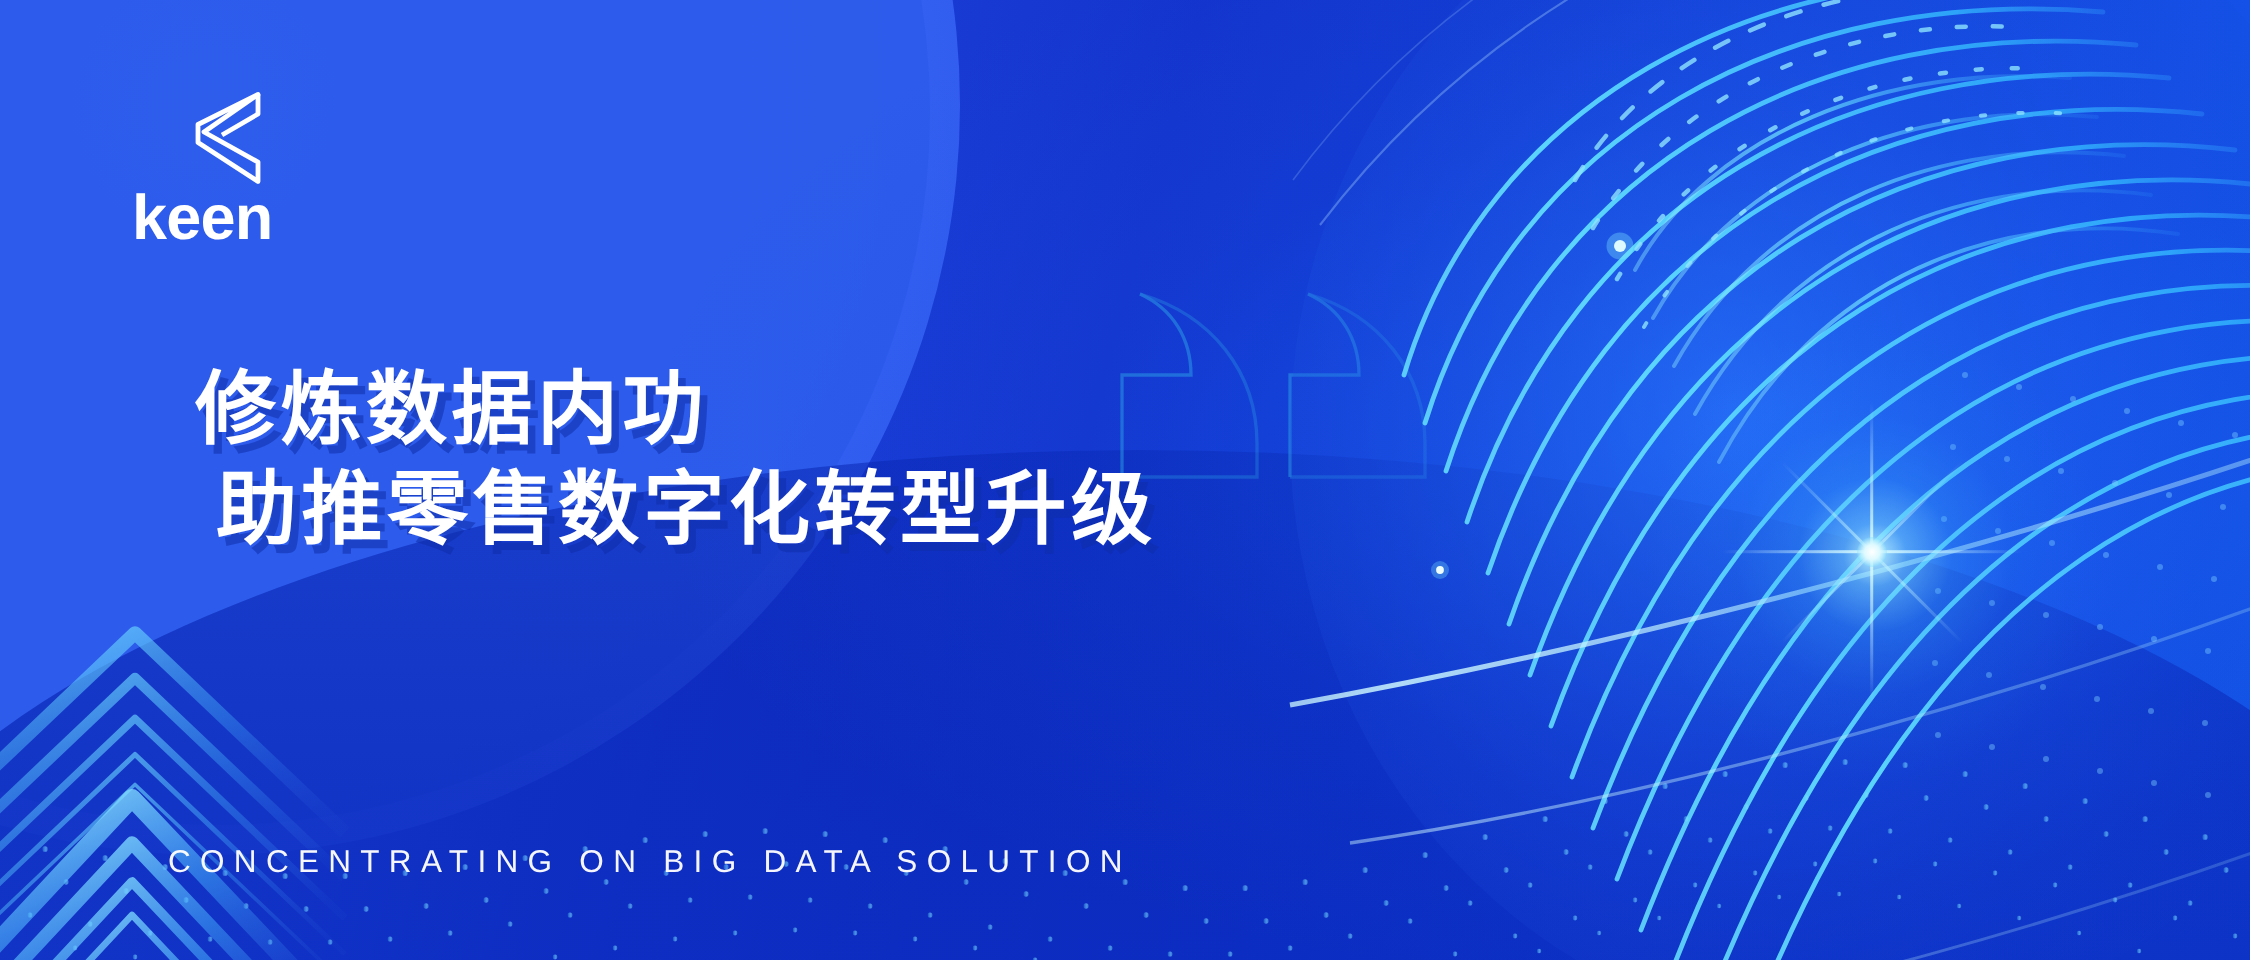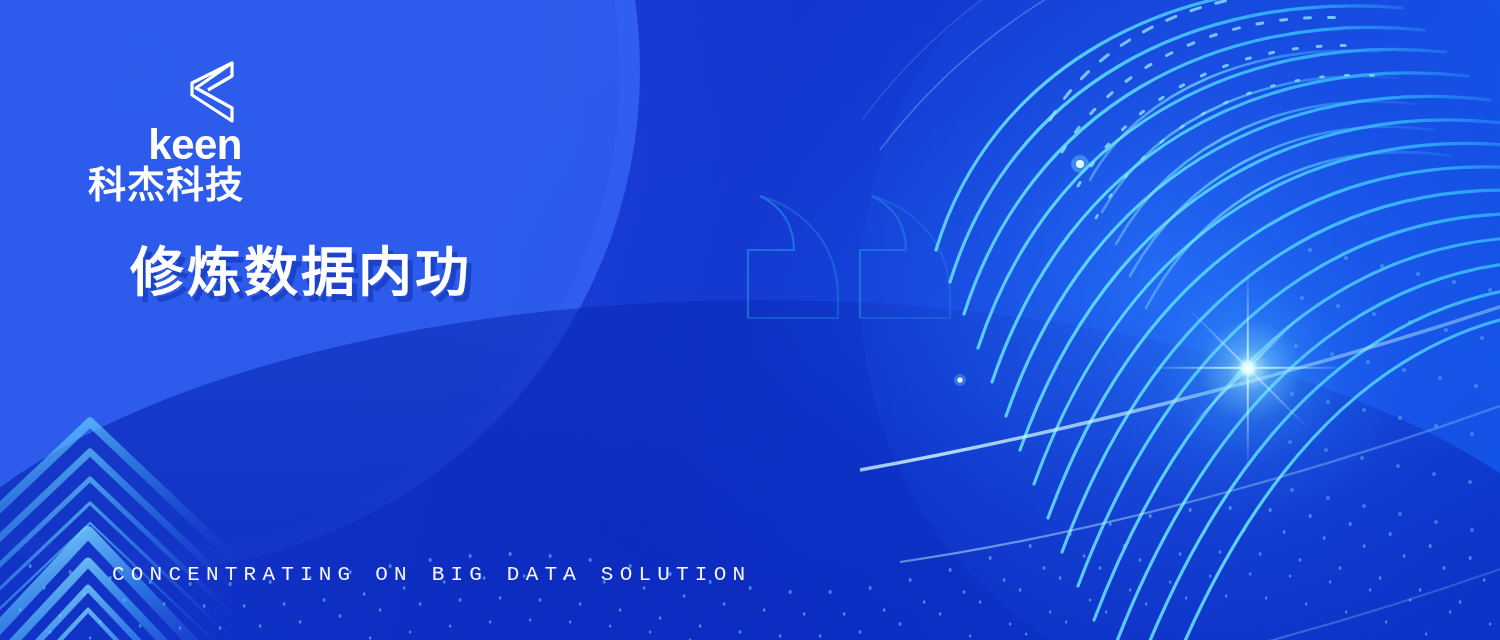--- a/index.html
+++ b/index.html
@@ -261,21 +261,21 @@
   
   .tagline {
     position: absolute;
     left: 112px;
     top: 563px;
     color: rgba(255,255,255,0.96);
     font-size: 21px;
     font-weight: 400;
     letter-spacing: 6.2px;
     white-space: nowrap;
-    font-family: Liberation Mono, monospace;
+    font-family: Liberation Sans, sans-serif;
     text-align: center;
   }
 </style>
 </head>
 <body>
 
 <div class="banner">
 
   <div class="bg-base"></div>
   <div class="bg-circle-left"></div>
@@ -684,22 +684,22 @@
   </div>
 
   <div class="logo">
     <span class="logo-mark">
       <svg width="52" height="64" viewBox="0 0 52 64" fill="none">
         <path d="M46 3 L10 28 L46 48 L46 61 L6 35 L6 23 L46 3 Z" stroke="#ffffff" stroke-width="3.2" fill="none" stroke-linejoin="round"></path>
         <path d="M46 3 L46 16 L22 30" stroke="#ffffff" stroke-width="3.2" fill="none" stroke-linejoin="round"></path>
       </svg>
     </span>
     <span class="logo-word">keen</span>
-    <span class="logo-cn">科杰科技</span>
   </div>
 
   <div class="headline">
     <div class="headline-line">修炼数据内功</div>
+    <div class="headline-line indent">助推零售数字化转型升级</div>
   </div>
 
   <div class="tagline">CONCENTRATING ON BIG DATA SOLUTION</div>
 
 </div>
 
 </body></html>

